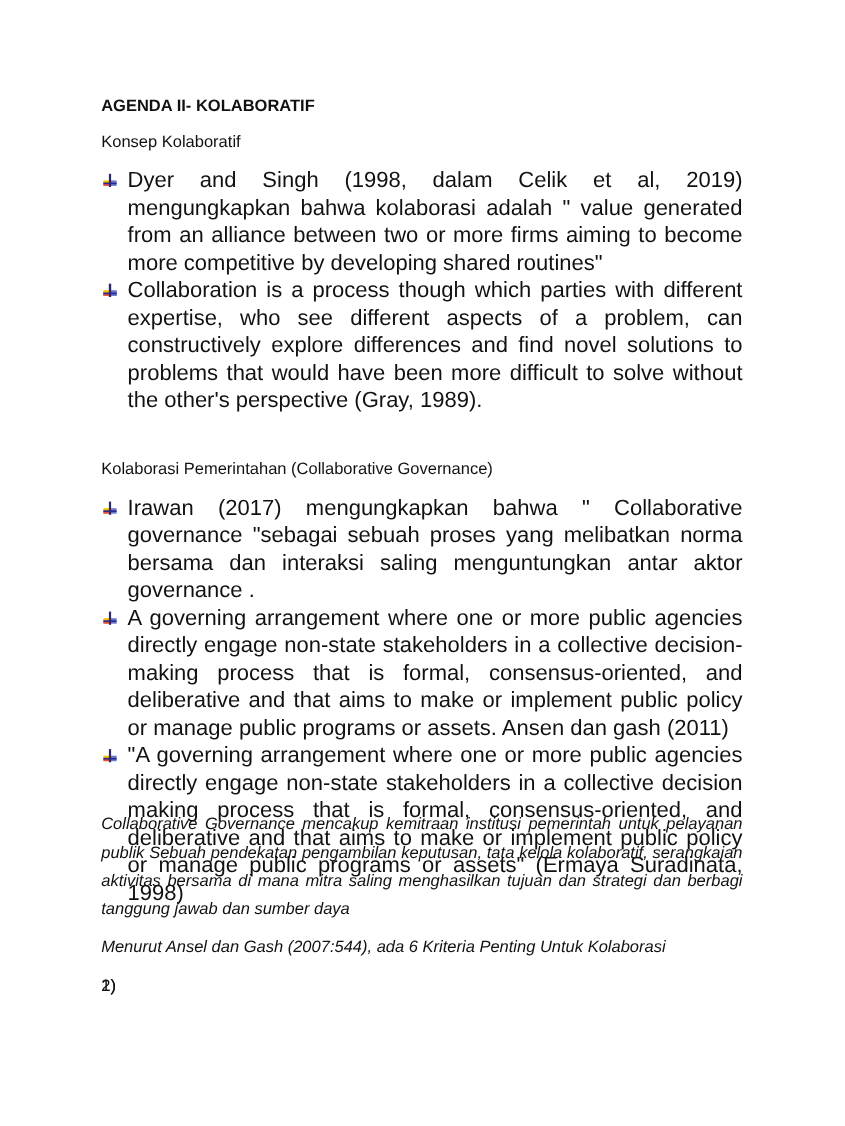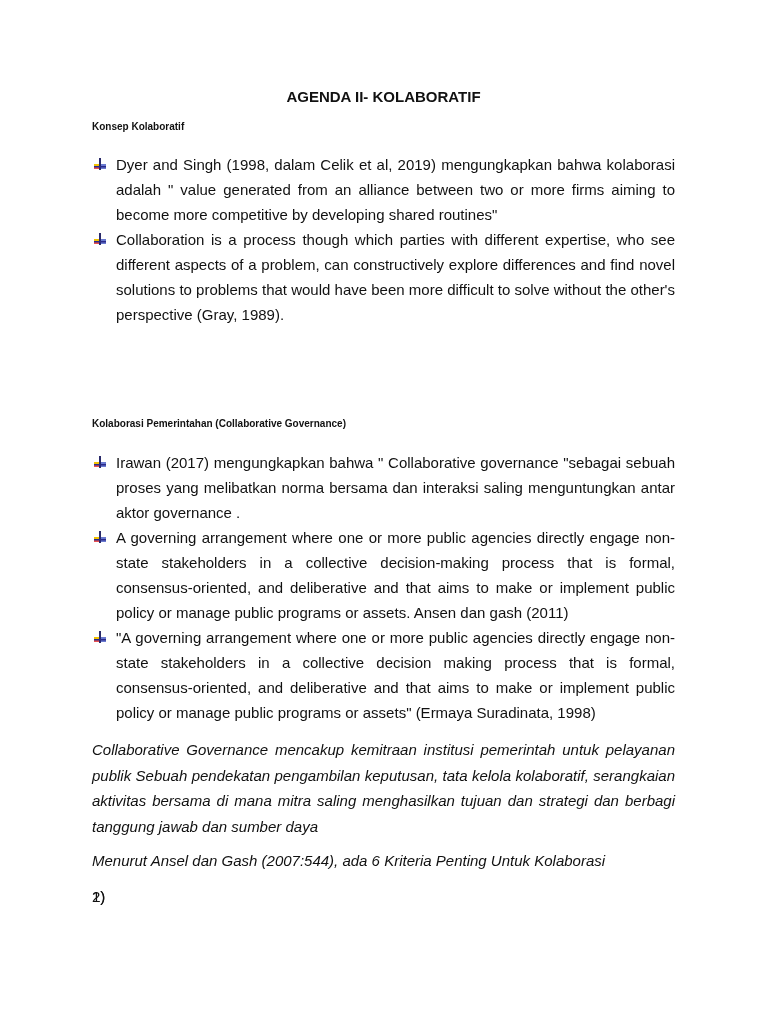--- a/index.html
+++ b/index.html
@@ -1,23 +1,23 @@
 <!DOCTYPE html>
 <html><head>
 <meta charset="utf-8">
 <style>
   html, body { margin: 0; padding: 0; background: #ffffff; }
   body { width: 768px; height: 1024px; overflow: hidden; position: relative;
          font-family: "Liberation Sans", sans-serif; color: #111111; }
   .page { position: absolute; left: 92px; top: 0; width: 583px; }
-  .title { position: absolute; top: 88px; left: 0; width: 583px; text-align: center;
+  .title { position: absolute; top: 88px; left: 0; width: 583px; text-align: left;
            font-weight: bold; font-size: 15px; }
-  .heading { position: absolute; left: 0; font-weight: bold; font-size: 10px; }
+  .heading { position: absolute; left: 0; font-weight: normal; font-size: 15px; }
   .bullets { position: absolute; left: 0; width: 583px; }
-  .bullet-item { position: relative; padding-left: 24px; font-size: 15px; line-height: 25px;
+  .bullet-item { position: relative; padding-left: 24px; font-size: 20px; line-height: 25px;
                  text-align: justify; }
   .bullet-icon { position: absolute; left: 1px; top: 5px; width: 14px; height: 14px; }
   .para { position: absolute; left: 0; width: 583px; font-size: 15px; line-height: 25.5px; text-align: justify; font-style: italic; }
   .num-list { position: absolute; left: 0; width: 583px; font-size: 15px; line-height: 25px; }
   .num-item { position: relative; padding-left: 24px; margin-bottom: 0; }
   .num-label { position: absolute; left: 0; top: 0; }
 </style>
 </head>
 <body>
 

